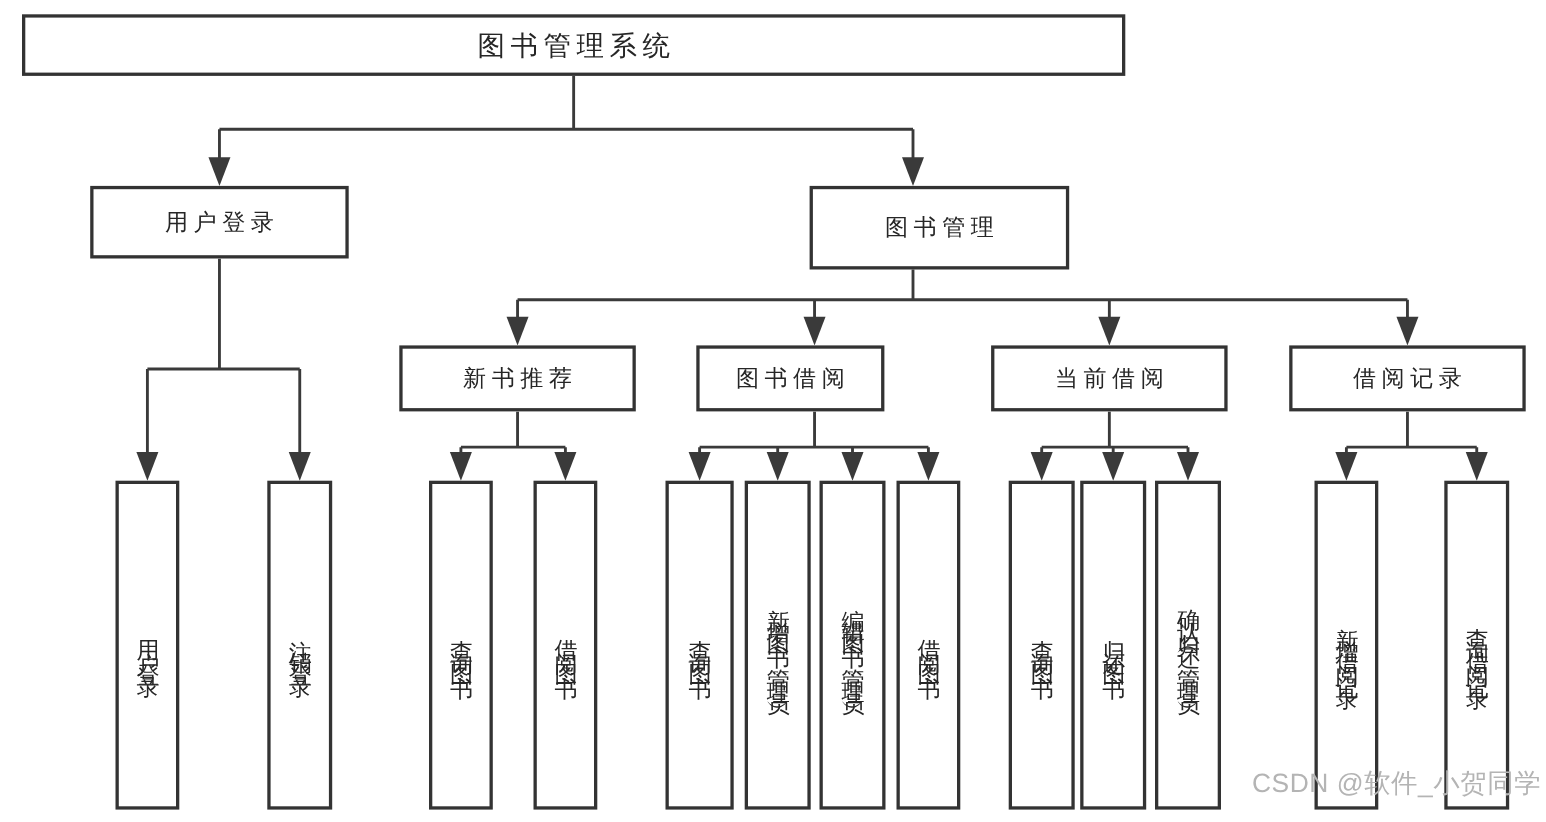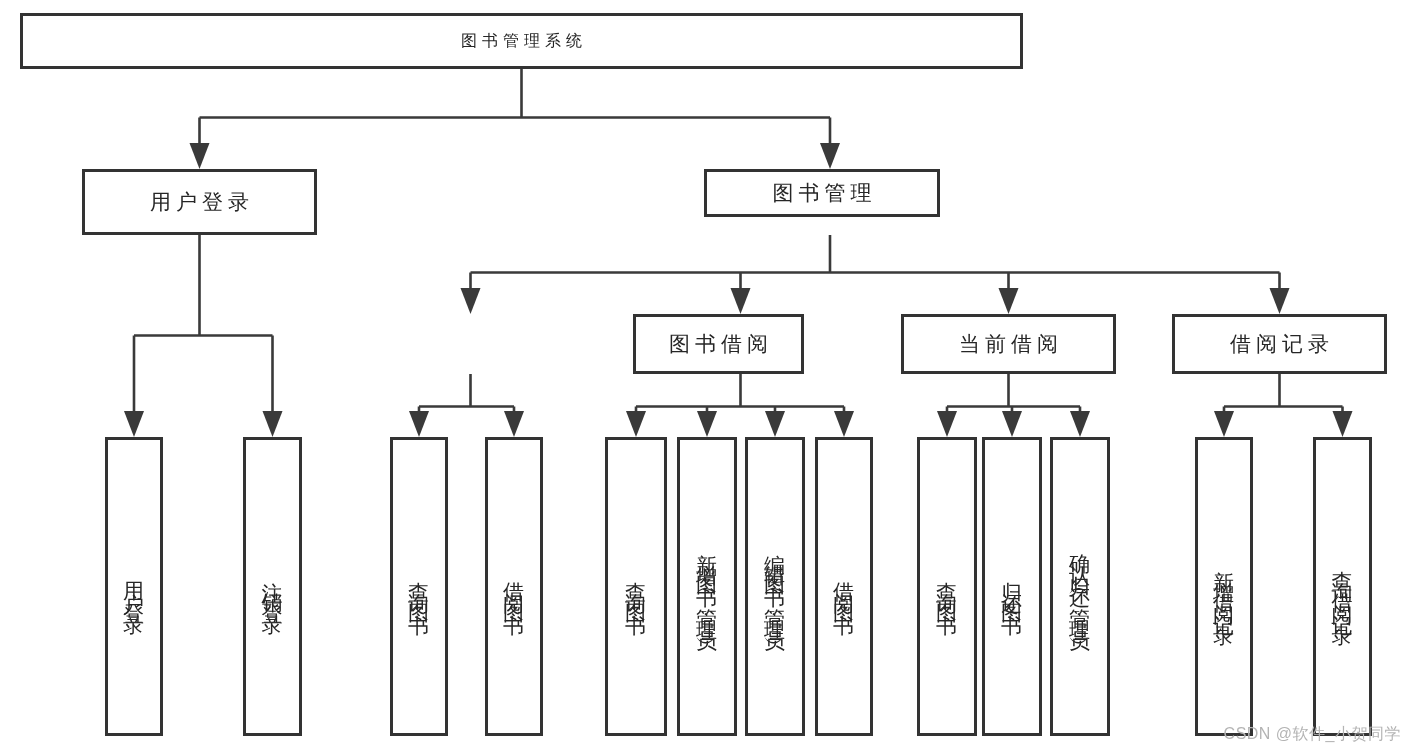--- a/index.html
+++ b/index.html
@@ -41,35 +41,35 @@
     justify-content: center;
     color: var(--text, #262626);
   }
   .hbox .lbl {
     font-size: 21px;
     letter-spacing: 5px;
     text-indent: 5px;
     white-space: nowrap;
   }
   .root .lbl {
-    font-size: 16px;
+    font-size: 25px;
   }
   .vbox .lbl {
     writing-mode: vertical-rl;
     text-orientation: mixed;
     font-size: 21px;
     letter-spacing: 11px;
     line-height: 1;
     white-space: nowrap;
   }
   .watermark {
     position: absolute;
     right: 4px;
-    bottom: 2px;
-    font-size: 16px;
+    bottom: 19px;
+    font-size: 24px;
     color: var(--watermark-color, #b4b4b4);
     letter-spacing: 0.5px;
     white-space: nowrap;
   }
 </style>
 </head>
 <body>
 
 <div class="canvas">
 
@@ -110,24 +110,27 @@
     <path class="ah" d="M1332.5,411 L1352.5,411 L1342.5,437 Z"></path>
   </svg>
 
   <div class="box hbox root" style="left:20px;top:13px;width:1003px;height:56px">
     <span class="lbl">图书管理系统</span>
   </div>
 
   <div class="box hbox" style="left:82px;top:169px;width:235px;height:66px">
     <span class="lbl">用户登录</span>
   </div>
-  <div class="box hbox" style="left:704px;top:169px;width:236px;height:48px">
+  <div class="box hbox" style="left:736px;top:169px;width:236px;height:76px">
     <span class="lbl">图书管理</span>
   </div>
 
+  <div class="box hbox" style="left:363px;top:314px;width:215px;height:60px">
+    <span class="lbl">新书推荐</span>
+  </div>
   <div class="box hbox" style="left:633px;top:314px;width:171px;height:60px">
     <span class="lbl">图书借阅</span>
   </div>
   <div class="box hbox" style="left:1172px;top:314px;width:215px;height:60px">
     <span class="lbl">借阅记录</span>
   </div>
   <div class="box hbox" style="left:901px;top:314px;width:215px;height:60px">
     <span class="lbl">当前借阅</span>
   </div>
 

